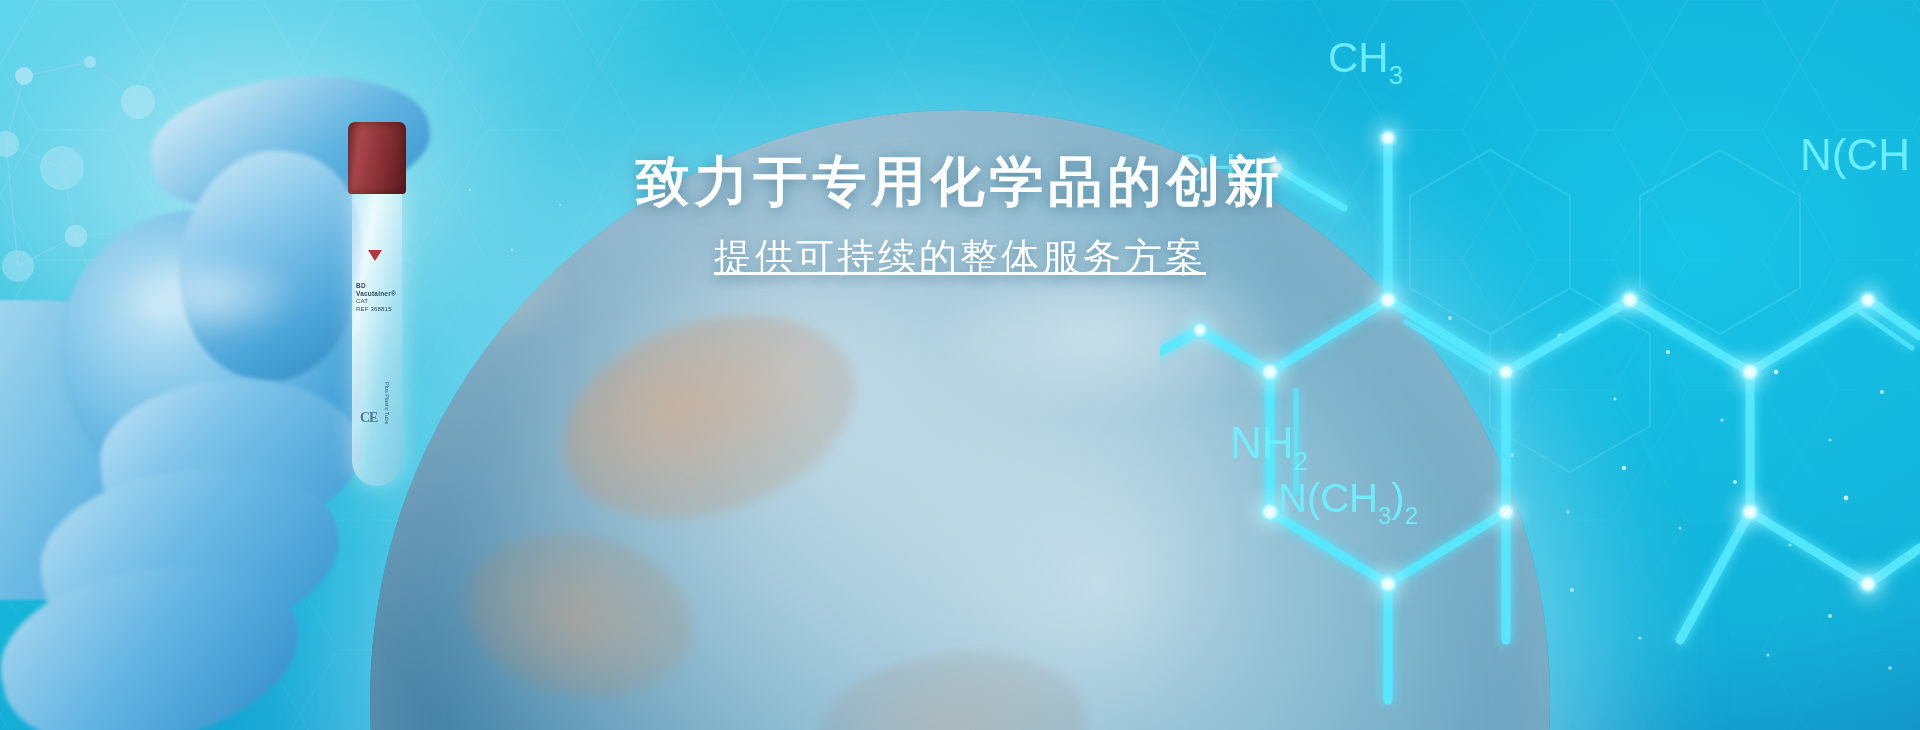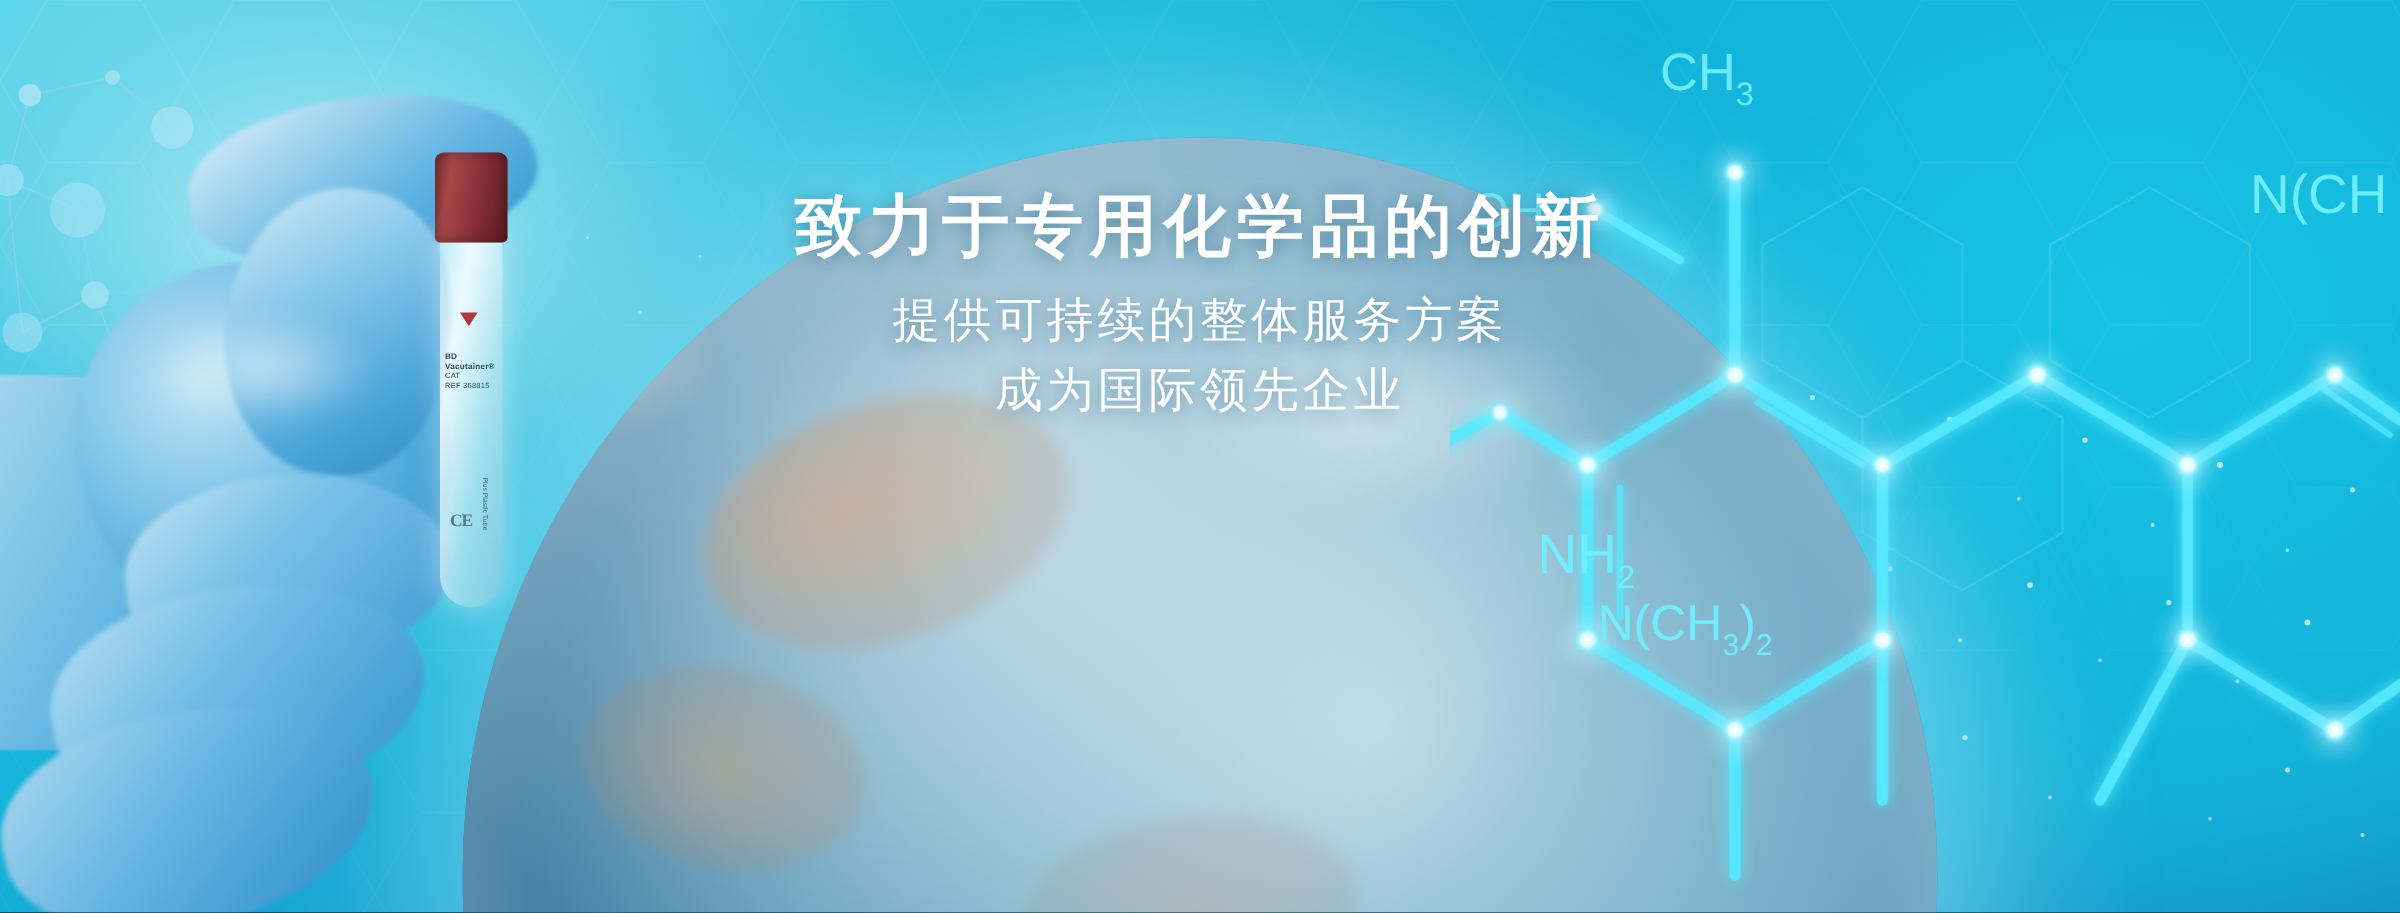--- a/index.html
+++ b/index.html
@@ -94,20 +94,21 @@
     line-height:1.08;
     text-shadow:0 2px 16px rgba(10,80,115,.55), 0 0 34px rgba(255,255,255,.28);
     margin:0 0 20px 0;
     text-align:center;
   }
   .subline{
     font-size:38px;font-weight:400;letter-spacing:3px;
     line-height:1.46;
     text-shadow:0 2px 14px rgba(10,80,115,.5), 0 0 26px rgba(255,255,255,.22);
     margin:0;
+    text-decoration:underline;
   }
   .mol-label{
     fill:#6ff0ff;font-family:"Liberation Sans",sans-serif;font-weight:400;
   }
 </style>
 </head>
 <body>
 
 <div class="banner">
 
@@ -374,16 +375,15 @@
       </radialGradient>
     </defs>
     <path d="M108 52 L176 92" stroke="#57e9ff" stroke-width="7" stroke-linecap="round" fill="none" filter="url(#ohGlow)"></path>
     <circle cx="108" cy="52" r="10" fill="url(#ohNode)" filter="url(#ohGlow)"></circle>
     <text class="mol-label" x="8" y="66" font-size="40">OH</text>
   </svg>
 
   <div class="copy">
     <h1 class="headline">致力于专用化学品的创新</h1>
     <p class="subline">提供可持续的整体服务方案</p>
-    <p class="subline">成为国际领先企业</p>
   </div>
 
 </div>
 
 </body></html>

